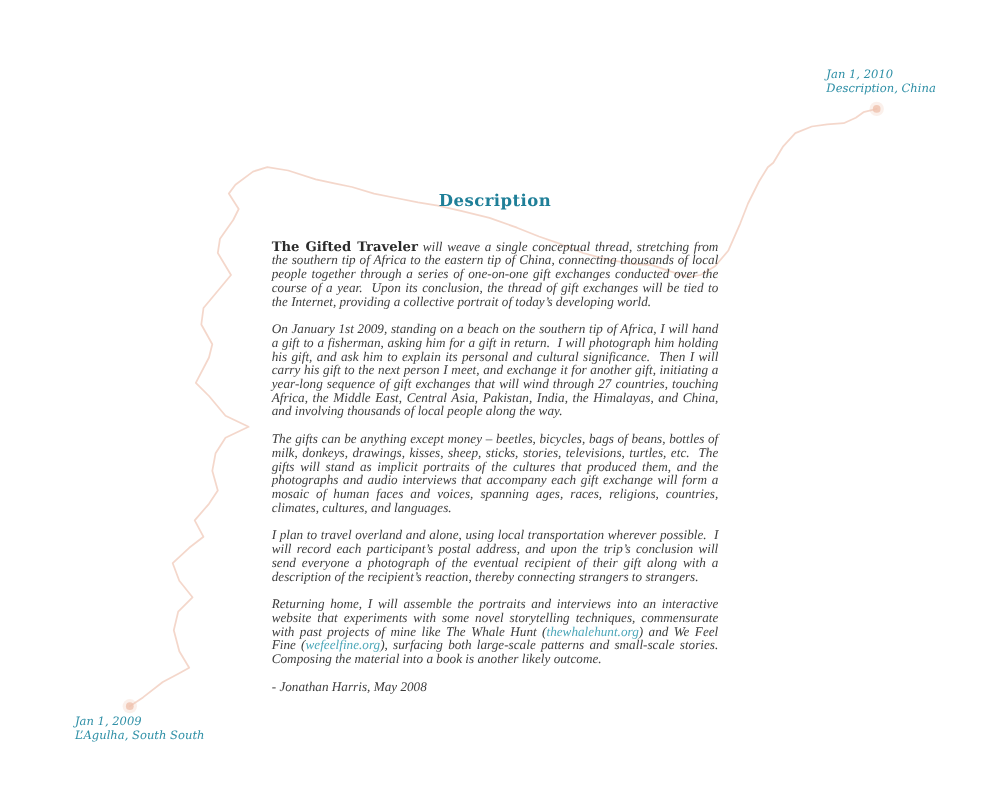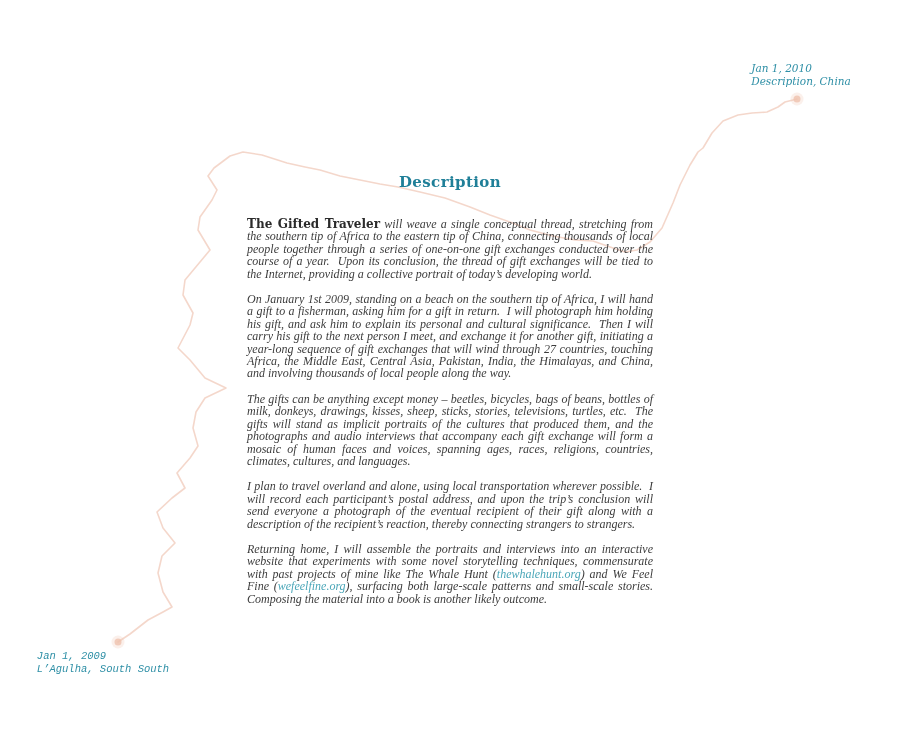--- a/index.html
+++ b/index.html
@@ -17,21 +17,21 @@
     position:absolute;
     font-family:"DejaVu Serif","Liberation Serif",serif;
     font-style:italic;
     font-size:10.5px;
     line-height:13px;
     text-align:left;
     transform:translateX(-50%);
     white-space:nowrap;
   }
   .waypoint-end{left:801px;top:62px;}
-  .waypoint-start{left:103px;top:650px;font-family:Liberation Mono, monospace;}
+  .waypoint-start{left:127px;top:650px;}
 
   .doc{
     position:absolute;
     left:247px;top:138px;width:406px;margin-top:36px;
   }
   .doc h1{
     margin:0 0 27px 0;
     text-align:center;
     font-family:"DejaVu Serif","Liberation Serif",serif;
     font-weight:bold;
@@ -90,15 +90,16 @@
 
     <p>On January 1st 2009, standing on a beach on the southern tip of Africa, I will hand a gift to a fisherman, asking him for a gift in return.  I will photograph him holding his gift, and ask him to explain its personal and cultural significance.  Then I will carry his gift to the next person I meet, and exchange it for another gift, initiating a year-long sequence of gift exchanges that will wind through 27 countries, touching Africa, the Middle East, Central Asia, Pakistan, India, the Himalayas, and China, and involving thousands of local people along the way.</p>
 
     <p>The gifts can be anything except money – beetles, bicycles, bags of beans, bottles of milk, donkeys, drawings, kisses, sheep, sticks, stories, televisions, turtles, etc.  The gifts will stand as implicit portraits of the cultures that produced them, and the photographs and audio interviews that accompany each gift exchange will form a mosaic of human faces and voices, spanning ages, races, religions, countries, climates, cultures, and languages.</p>
 
     <p>I plan to travel overland and alone, using local transportation wherever possible.  I will record each participant’s postal address, and upon the trip’s conclusion will send everyone a photograph of the eventual recipient of their gift along with a description of the recipient’s reaction, thereby connecting strangers to strangers.</p>
 
     <p><span>Returning home, I will assemble the portraits and interviews into an interactive website that experiments with some novel storytelling techniques, commensurate with past projects of mine like The Whale Hunt (</span><a class="inline-link" style="color:#4aa6b8;">thewhalehunt.org</a><span>) and We Feel Fine (</span><a class="inline-link" style="color:#4aa6b8;">wefeelfine.org</a><span>), surfacing both large-scale patterns and small-scale stories.  Composing the material into a book is another likely outcome.</span></p>
 
 
+    <p class="signature">- Jonathan Harris, May 2008</p>
   </div>
 
 </div>
 
 </body></html>

